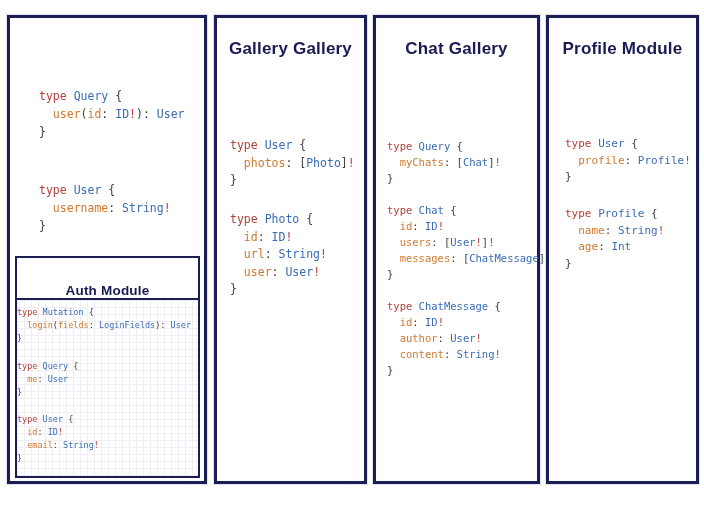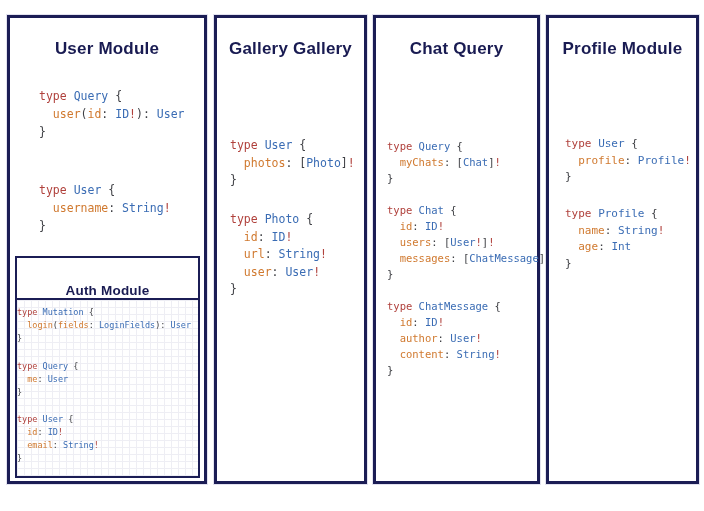--- a/index.html
+++ b/index.html
@@ -55,21 +55,20 @@
   .tk-ty{color:#3a6cb4;}
   .tk-fl{color:#d0792f;}
   .tk-pu{color:#3f4045;}
 </style>
 </head>
 <body>
 
 <div class="canvas">
 
   <div class="panel panel-1">
-    <h2 class="panel-title">User Module</h2>
     <div class="code-area">
         <div class="code-block" style="top: 69px;"><div class="code-line"><span class="tk-kw">type </span><span class="tk-ty">Query </span><span class="tk-pu">{</span></div><div class="code-line"><span class="tk-pu">  </span><span class="tk-fl">user</span><span class="tk-pu">(</span><span class="tk-fl">id</span><span class="tk-pu">: </span><span class="tk-ty">ID</span><span class="tk-kw">!</span><span class="tk-pu">): </span><span class="tk-ty">User</span></div><div class="code-line"><span class="tk-pu">}</span></div></div>
         <div class="code-block" style="top: 163px;"><div class="code-line"><span class="tk-kw">type </span><span class="tk-ty">User </span><span class="tk-pu">{</span></div><div class="code-line"><span class="tk-pu">  </span><span class="tk-fl">username</span><span class="tk-pu">: </span><span class="tk-ty">String</span><span class="tk-kw">!</span></div><div class="code-line"><span class="tk-pu">}</span></div></div>
       </div>
 
     <div class="auth-panel">
       <div class="auth-header">
         <h3 class="auth-title">Auth Module</h3>
       </div>
       <div class="auth-code">
@@ -82,21 +81,21 @@
 
   <div class="panel panel-2">
     <h2 class="panel-title">Gallery Gallery</h2>
     <div class="code-area">
         <div class="code-block" style="top: 119px;"><div class="code-line"><span class="tk-kw">type </span><span class="tk-ty">User </span><span class="tk-pu">{</span></div><div class="code-line"><span class="tk-pu">  </span><span class="tk-fl">photos</span><span class="tk-pu">: [</span><span class="tk-ty">Photo</span><span class="tk-pu">]</span><span class="tk-kw">!</span></div><div class="code-line"><span class="tk-pu">}</span></div></div>
         <div class="code-block" style="top: 193px;"><div class="code-line"><span class="tk-kw">type </span><span class="tk-ty">Photo </span><span class="tk-pu">{</span></div><div class="code-line"><span class="tk-pu">  </span><span class="tk-fl">id</span><span class="tk-pu">: </span><span class="tk-ty">ID</span><span class="tk-kw">!</span></div><div class="code-line"><span class="tk-pu">  </span><span class="tk-fl">url</span><span class="tk-pu">: </span><span class="tk-ty">String</span><span class="tk-kw">!</span></div><div class="code-line"><span class="tk-pu">  </span><span class="tk-fl">user</span><span class="tk-pu">: </span><span class="tk-ty">User</span><span class="tk-kw">!</span></div><div class="code-line"><span class="tk-pu">}</span></div></div>
       </div>
   </div>
 
   <div class="panel panel-3">
-    <h2 class="panel-title">Chat Query</h2>
+    <h2 class="panel-title">Chat Gallery</h2>
     <div class="code-area">
         <div class="code-block" style="top: 120px;"><div class="code-line"><span class="tk-kw">type </span><span class="tk-ty">Query </span><span class="tk-pu">{</span></div><div class="code-line"><span class="tk-pu">  </span><span class="tk-fl">myChats</span><span class="tk-pu">: [</span><span class="tk-ty">Chat</span><span class="tk-pu">]</span><span class="tk-kw">!</span></div><div class="code-line"><span class="tk-pu">}</span></div></div>
         <div class="code-block" style="top: 184px;"><div class="code-line"><span class="tk-kw">type </span><span class="tk-ty">Chat </span><span class="tk-pu">{</span></div><div class="code-line"><span class="tk-pu">  </span><span class="tk-fl">id</span><span class="tk-pu">: </span><span class="tk-ty">ID</span><span class="tk-kw">!</span></div><div class="code-line"><span class="tk-pu">  </span><span class="tk-fl">users</span><span class="tk-pu">: [</span><span class="tk-ty">User</span><span class="tk-kw">!</span><span class="tk-pu">]</span><span class="tk-kw">!</span></div><div class="code-line"><span class="tk-pu">  </span><span class="tk-fl">messages</span><span class="tk-pu">: [</span><span class="tk-ty">ChatMessage</span><span class="tk-pu">]</span><span class="tk-kw">!</span></div><div class="code-line"><span class="tk-pu">}</span></div></div>
         <div class="code-block" style="top: 280px;"><div class="code-line"><span class="tk-kw">type </span><span class="tk-ty">ChatMessage </span><span class="tk-pu">{</span></div><div class="code-line"><span class="tk-pu">  </span><span class="tk-fl">id</span><span class="tk-pu">: </span><span class="tk-ty">ID</span><span class="tk-kw">!</span></div><div class="code-line"><span class="tk-pu">  </span><span class="tk-fl">author</span><span class="tk-pu">: </span><span class="tk-ty">User</span><span class="tk-kw">!</span></div><div class="code-line"><span class="tk-pu">  </span><span class="tk-fl">content</span><span class="tk-pu">: </span><span class="tk-ty">String</span><span class="tk-kw">!</span></div><div class="code-line"><span class="tk-pu">}</span></div></div>
       </div>
   </div>
 
   <div class="panel panel-4">
     <h2 class="panel-title">Profile Module</h2>
     <div class="code-area">

